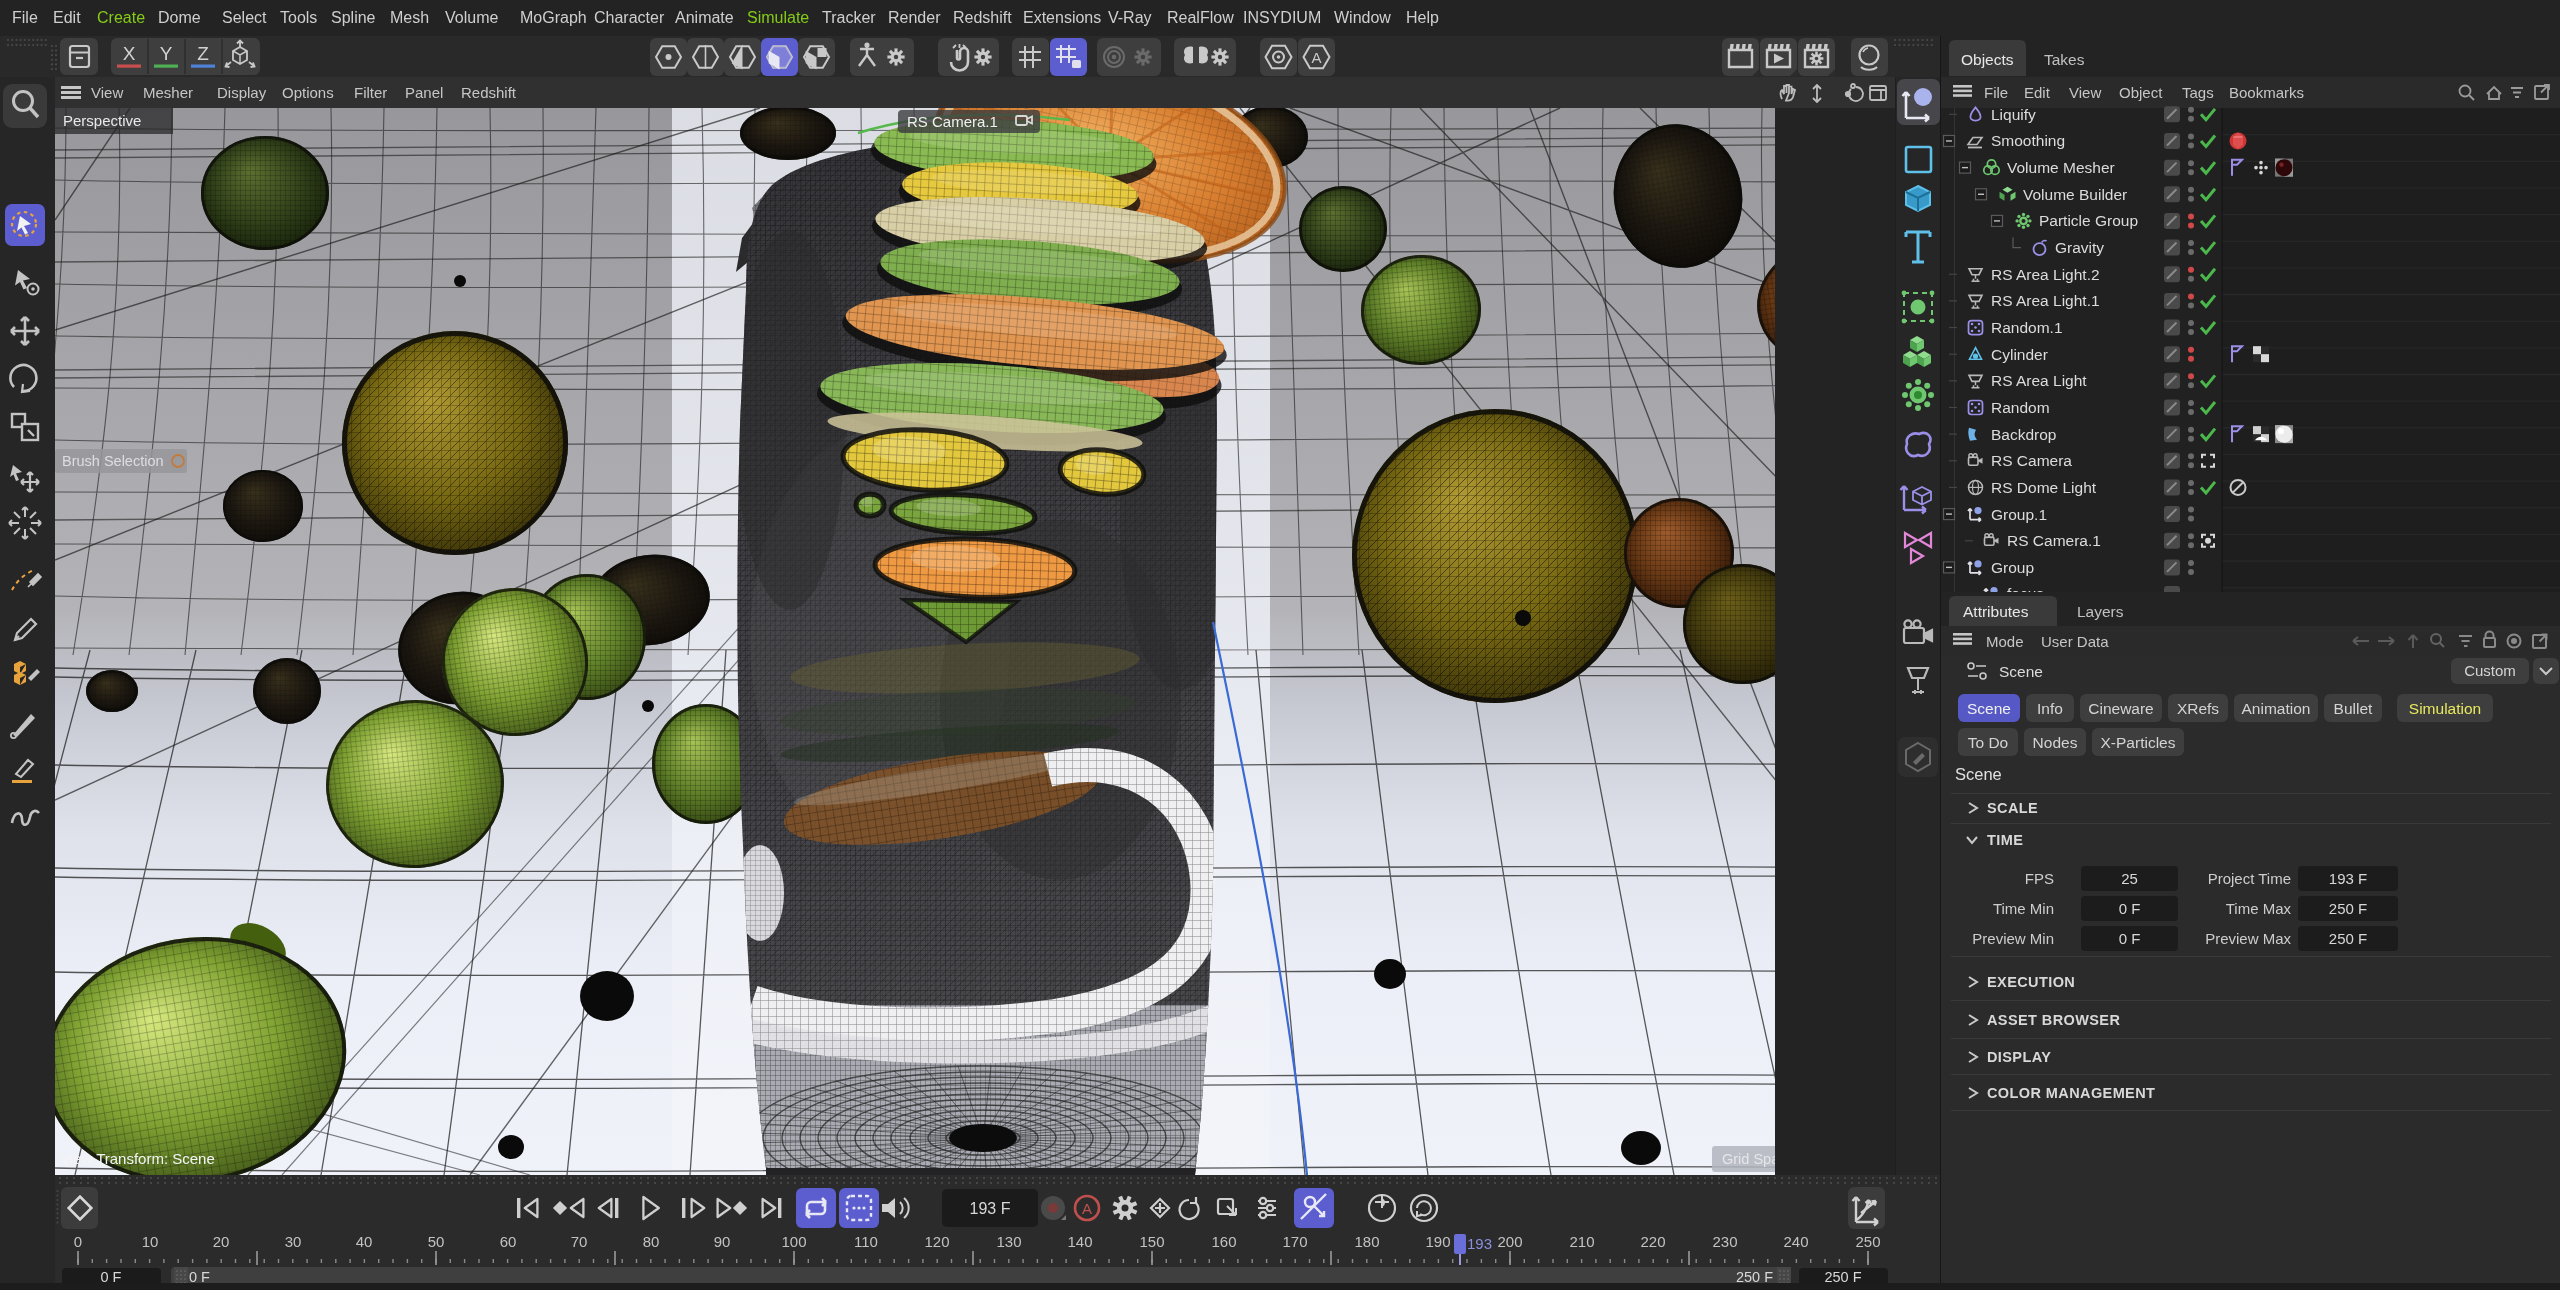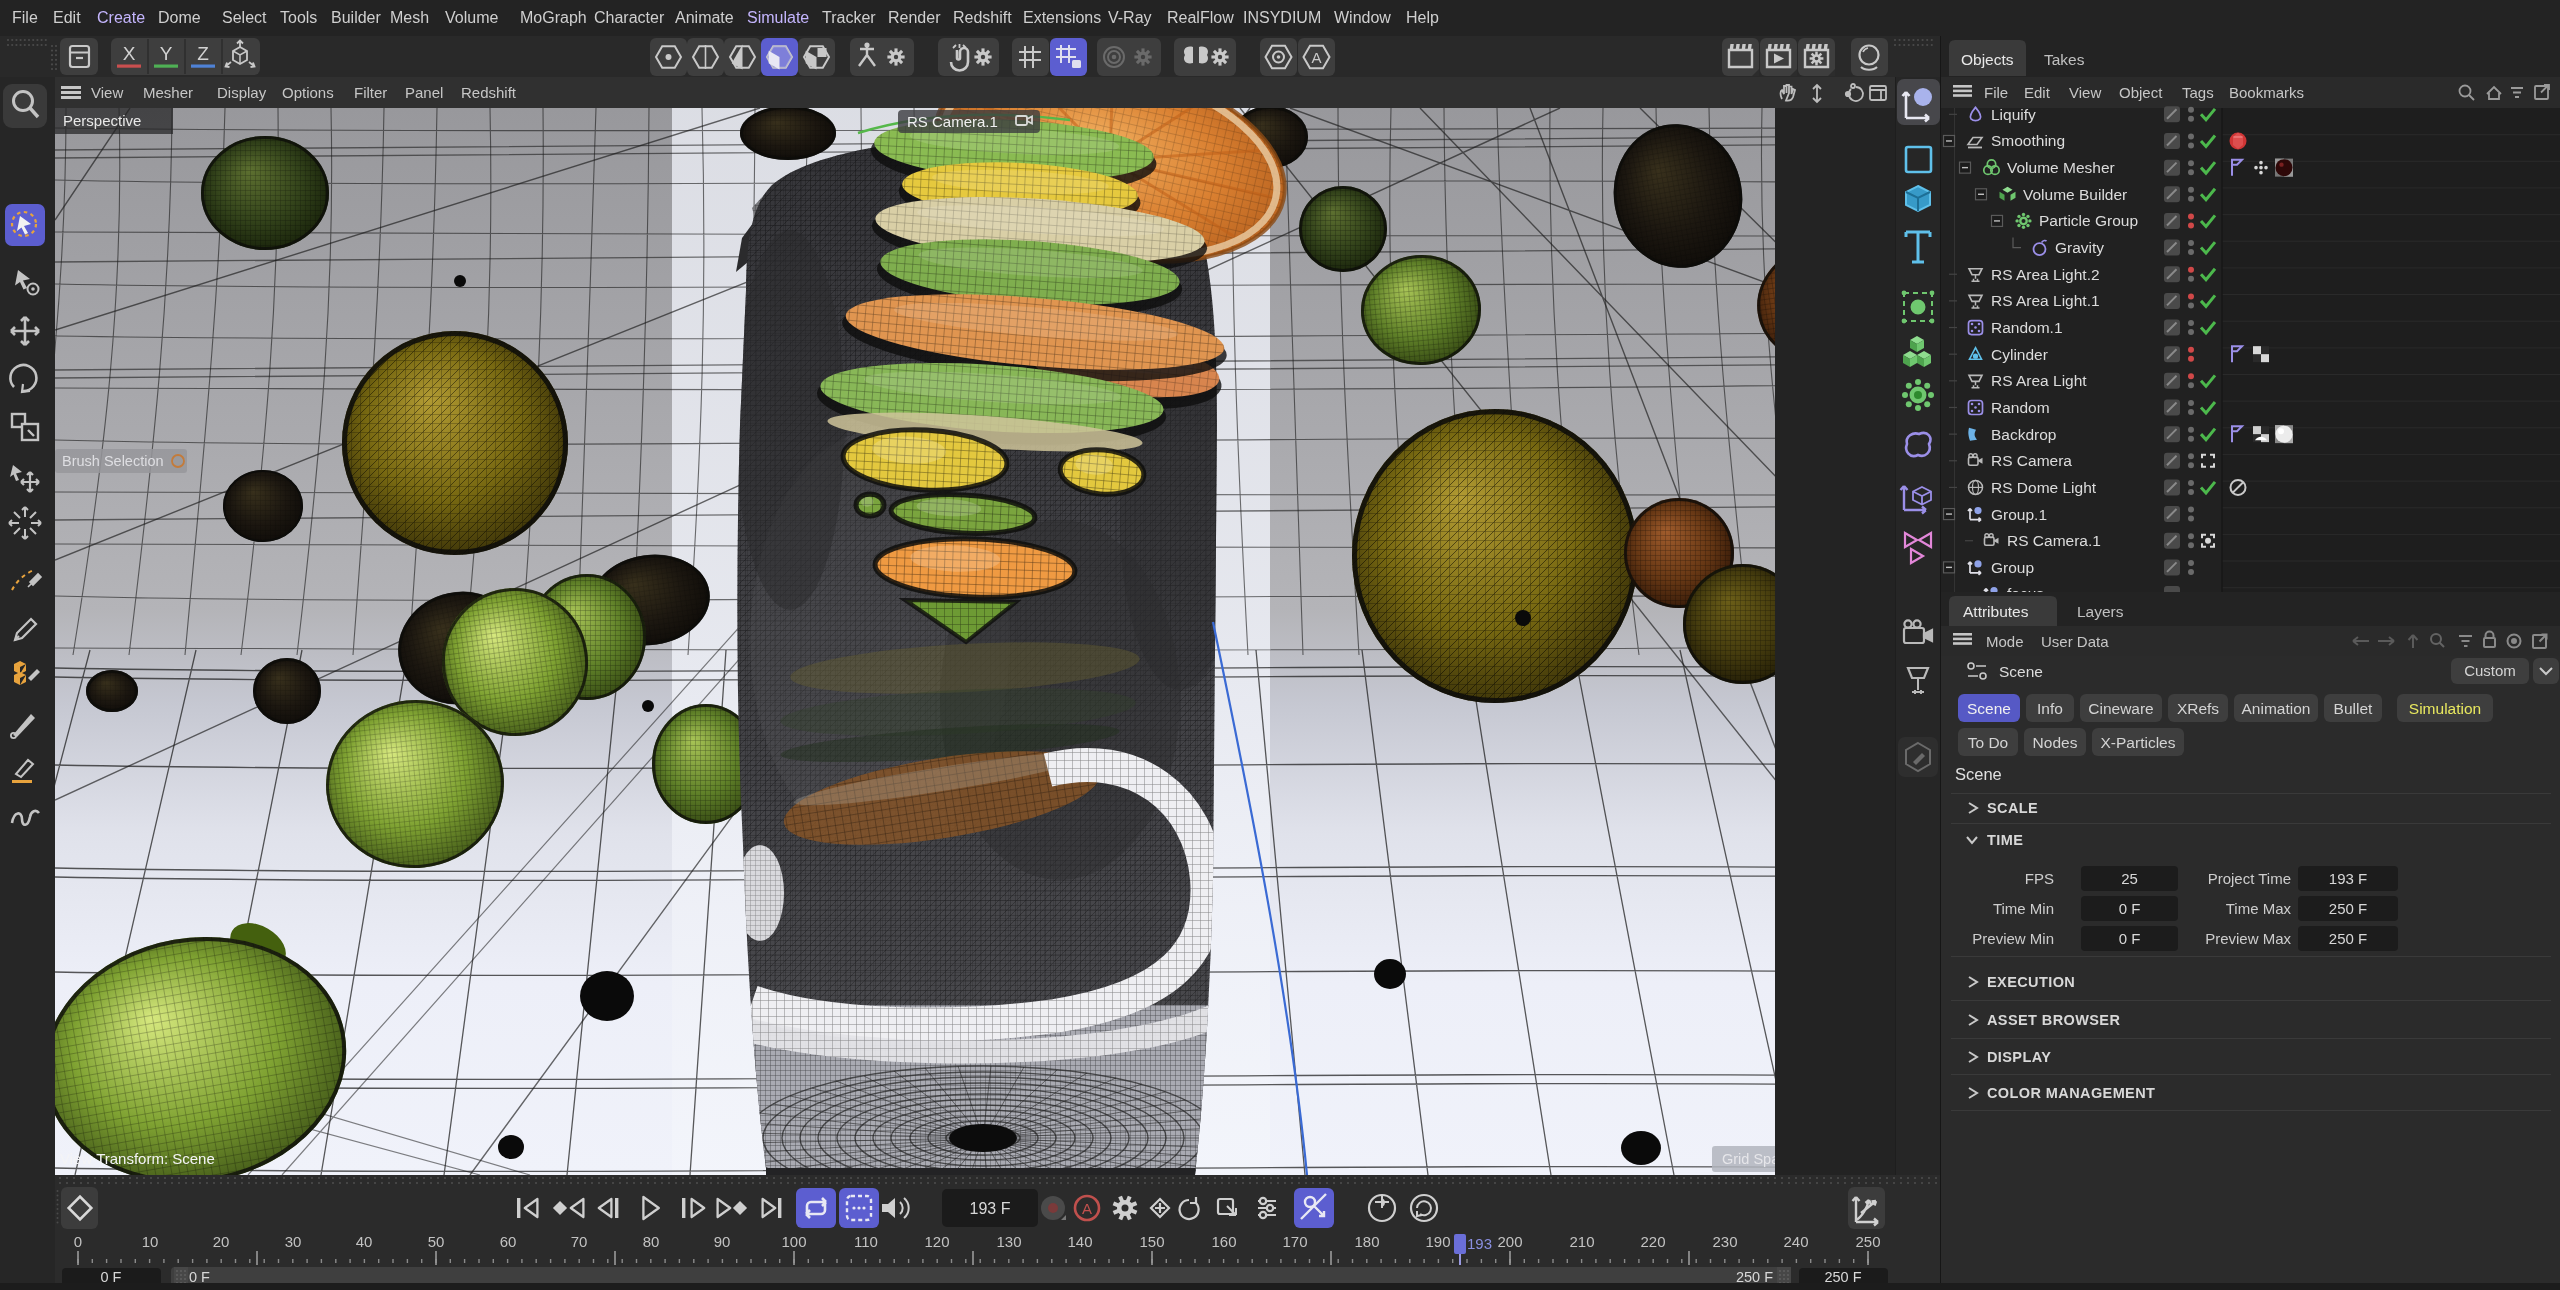--- a/index.html
+++ b/index.html
@@ -2,21 +2,21 @@
 <html><head>
 <meta charset="utf-8">
 <style>
   * { margin:0; padding:0; box-sizing:border-box; }
   html,body { width:2560px; height:1290px; overflow:hidden; background:#222; font-family:"Liberation Sans", sans-serif; }
   .abs { position:absolute; }
   #root { position:relative; width:2560px; height:1290px; background:#232323; }
   
   #menubar { left:0; top:0; width:2560px; height:36px; background:#232323; color:#cfcfcf; font-size:16px; }
   #menubar span { position:absolute; top:9px; white-space:nowrap; }
-  .yel { color:#c4b5fd; }
+  .yel { color:#84cc16; }
   
   #toolbar { left:0; top:36px; width:2560px; height:41px; background:#292929; }
   
   #vphead { left:55px; top:77px; width:1840px; height:31px; background:#303030; color:#c6c6c6; font-size:15px; }
   #vphead span { position:absolute; top:7px; }
   
   #leftcol { left:0; top:77px; width:55px; height:1213px; background:#262626; }
   
   #viewport { left:55px; top:108px; width:1720px; height:1067px; background:#b0b0b4; overflow:hidden; }
   
@@ -30,21 +30,21 @@
 </head>
 <body>
 <div id="root">
   <div id="menubar" class="abs">
       <span style="left:12px">File</span>
       <span style="left:53px">Edit</span>
       <span style="left:97px" class="yel">Create</span>
       <span style="left:158px">Dome</span>
       <span style="left:222px">Select</span>
       <span style="left:280px">Tools</span>
-      <span style="left:331px">Builder</span>
+      <span style="left:331px">Spline</span>
       <span style="left:390px">Mesh</span>
       <span style="left:445px">Volume</span>
       <span style="left:520px">MoGraph</span>
       <span style="left:594px">Character</span>
       <span style="left:675px">Animate</span>
       <span style="left:747px" class="yel">Simulate</span>
       <span style="left:822px">Tracker</span>
       <span style="left:888px">Render</span>
       <span style="left:953px">Redshift</span>
       <span style="left:1023px">Extensions</span>

